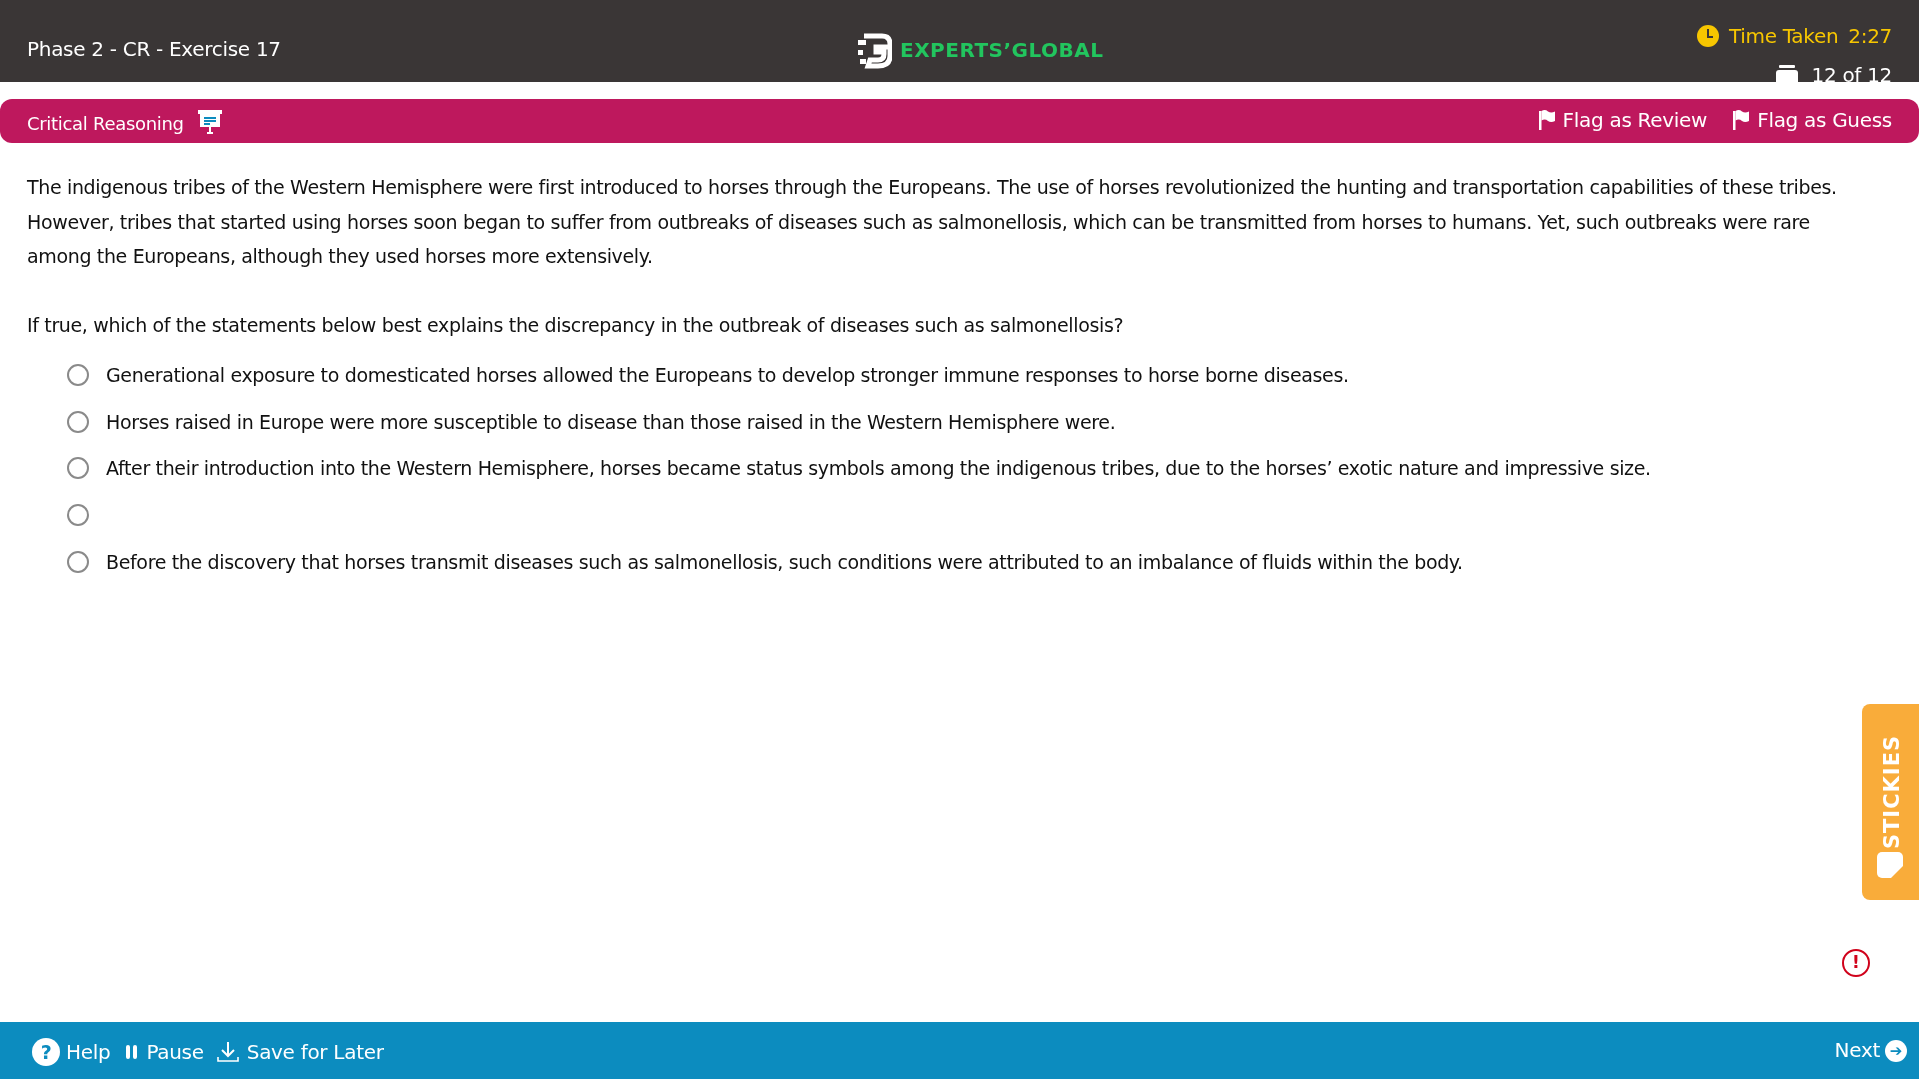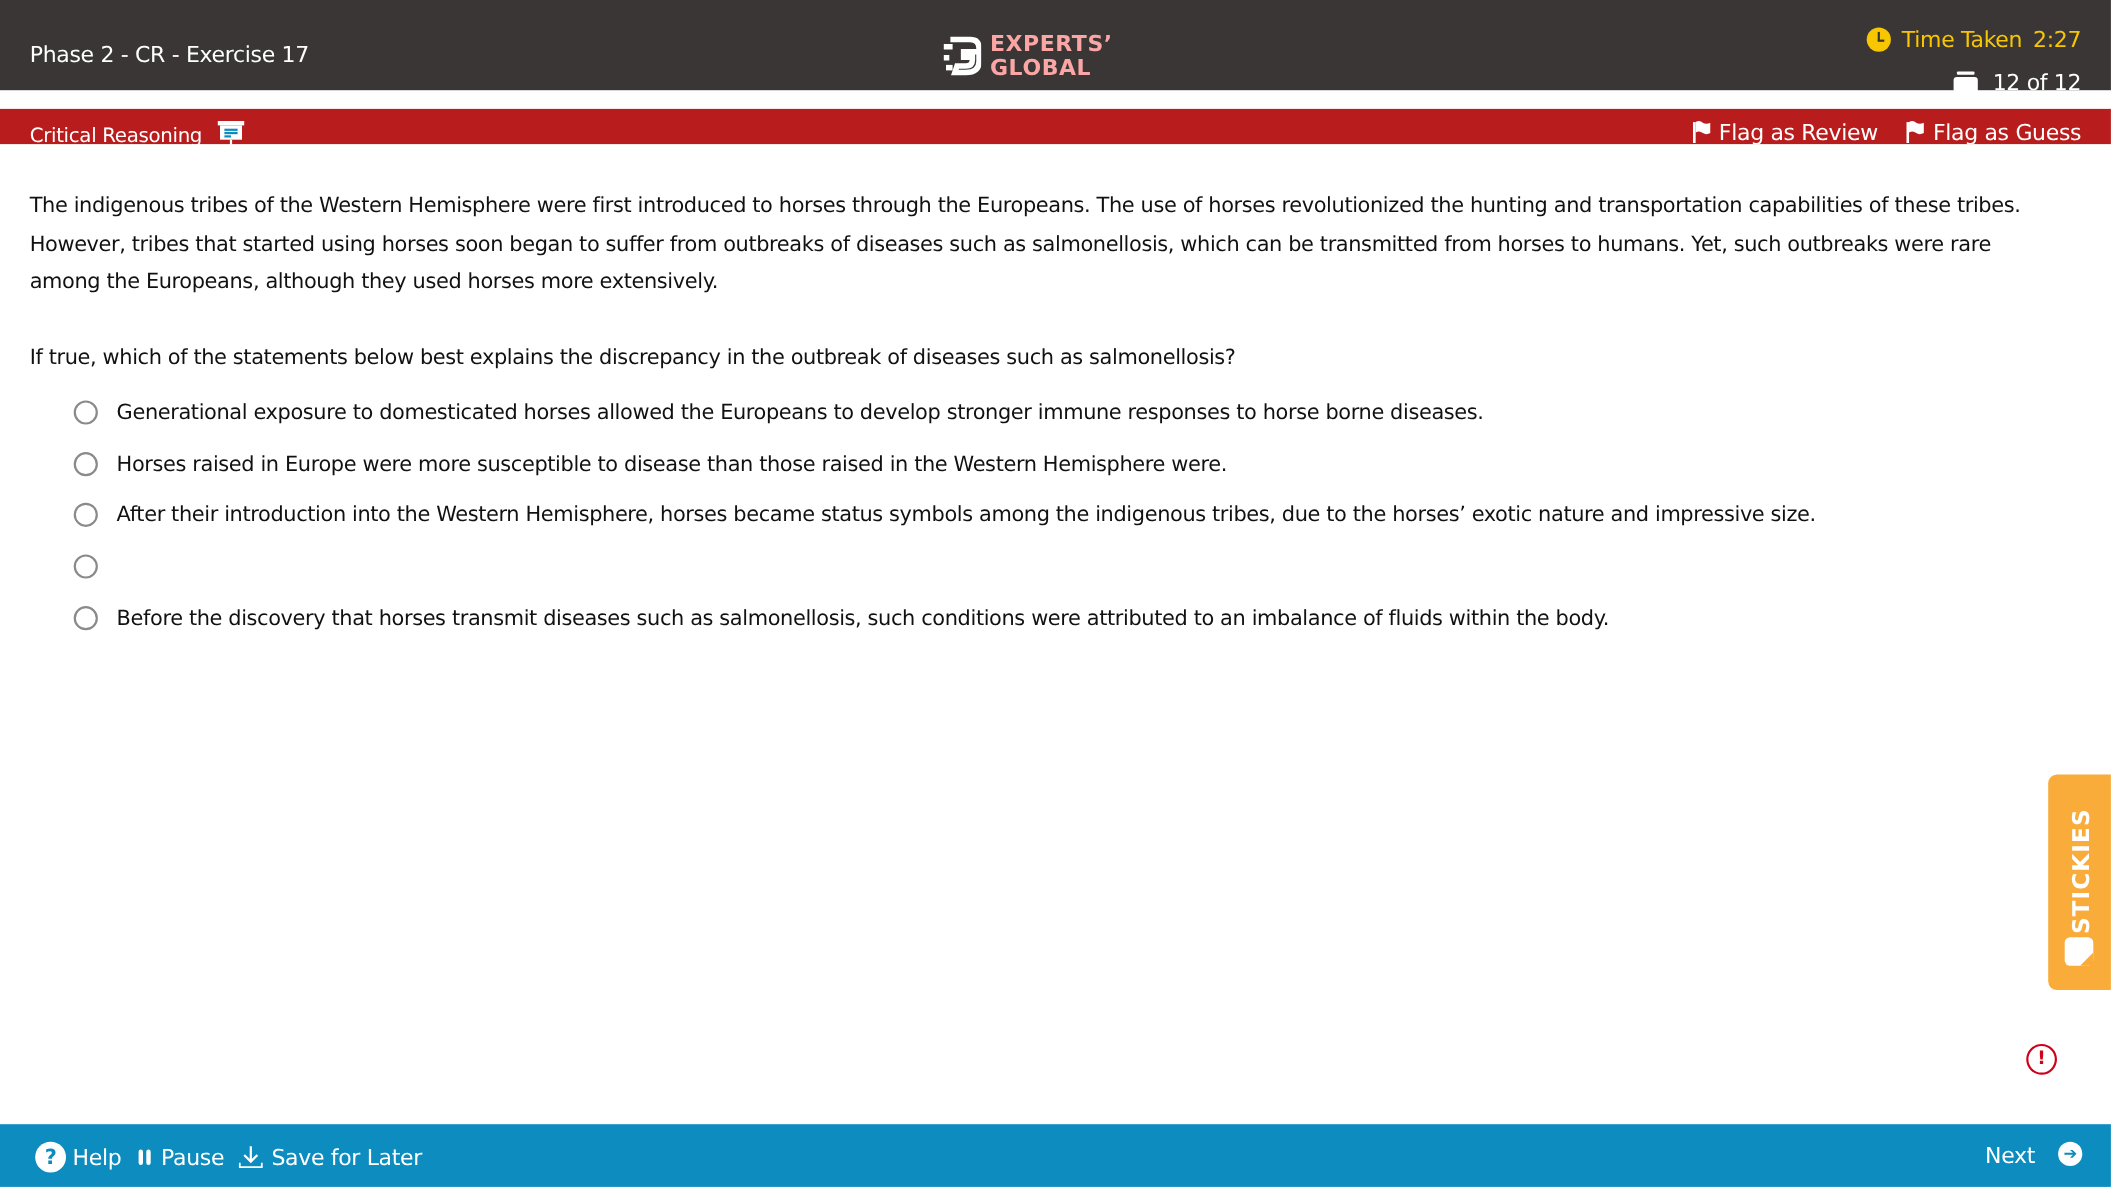--- a/index.html
+++ b/index.html
@@ -3,31 +3,31 @@
   <meta charset="utf-8">
   <style>
     * { box-sizing: border-box; margin: 0; padding: 0; }
     html, body { width: 1919px; height: 1079px; overflow: hidden; background: #ffffff; }
     body { font-family: "DejaVu Sans", sans-serif; color: #111; position: relative; }
 
     .topbar { position: absolute; left: 0; top: 0; width: 1919px; height: 82px; background: #3a3636; color: #fff; }
     .topbar .title { position: absolute; left: 27px; top: 37px; font-size: 20px; letter-spacing: -0.3px; }
     .logo { position: absolute; left: 856px; top: 28px; height: 44px; display: flex; align-items: center; gap: 8px; }
     .logo .mark { width: 36px; height: 40px; position: relative; }
-    .logo .words { display: flex; flex-direction: column; font-weight: bold; font-size: 20px; line-height: 22px; letter-spacing: 0.5px; color: #fca5a5; }
+    .logo .words { display: flex; flex-direction: row; font-weight: bold; font-size: 20px; line-height: 22px; letter-spacing: 0.5px; color: #22c55e; }
     .timer { position: absolute; right: 27px; top: 24px; display: flex; align-items: center; gap: 10px; color: #f7c600; font-size: 20px; letter-spacing: -0.3px; }
     .timer .clock { width: 22px; height: 22px; border-radius: 50%; background: #f7c600; position: relative; }
     .timer .clock::before { content: ""; position: absolute; left: 10px; top: 4px; width: 2px; height: 8px; background: #3a3636; }
     .timer .clock::after { content: ""; position: absolute; left: 10px; top: 11px; width: 6px; height: 2px; background: #3a3636; }
     .counter { position: absolute; right: 27px; top: 63px; display: flex; align-items: center; gap: 14px; font-size: 20px; color: #fff; letter-spacing: -0.3px; }
     .counter .stack { width: 22px; height: 20px; position: relative; }
     .counter .stack::before { content: ""; position: absolute; left: 3px; top: 0; width: 16px; height: 3px; background: #fff; border-radius: 1px; }
     .counter .stack::after { content: ""; position: absolute; left: 0; top: 5px; width: 22px; height: 15px; background: #fff; border-radius: 3px 3px 1px 1px; }
 
-    .subbar { position: absolute; left: 0; top: 99px; width: 1919px; height: 32px; background: #b91c1c; color: #fff; }
+    .subbar { position: absolute; left: 0; top: 99px; width: 1919px; height: 44px; background: #be185d; color: #fff; border-radius: 12px; }
     .subbar .section { position: absolute; left: 27px; top: 11px; font-size: 18px; display: flex; align-items: center; gap: 14px; letter-spacing: -0.3px; }
     .board { width: 24px; height: 26px; position: relative; }
     .board .top { position: absolute; left: 0; top: 0; width: 24px; height: 4px; background: #fff; }
     .board .body { position: absolute; left: 2px; top: 4px; width: 20px; height: 13px; background: #fff; }
     .board .l1 { position: absolute; left: 6px; top: 7px; width: 12px; height: 1.5px; background: #0c8cbf; }
     .board .l2 { position: absolute; left: 6px; top: 10px; width: 12px; height: 1.5px; background: #0c8cbf; }
     .board .l3 { position: absolute; left: 6px; top: 13px; width: 6px; height: 1.5px; background: #0c8cbf; }
     .board .stem { position: absolute; left: 11px; top: 17px; width: 2px; height: 6px; background: #fff; }
     .board .foot { position: absolute; left: 9px; top: 22px; width: 6px; height: 2px; background: #fff; }
     .flags { position: absolute; right: 27px; top: 9px; display: flex; gap: 26px; font-size: 20px; letter-spacing: -0.3px; padding-left: 15px; }
@@ -49,21 +49,21 @@
 
     .alert { position: absolute; left: 1842px; top: 949px; width: 28px; height: 28px; border: 2.5px solid #d0021b; border-radius: 50%; color: #d0021b; font-weight: bold; font-size: 17px; line-height: 23px; text-align: center; cursor: pointer; }
 
     .bottombar { position: absolute; left: 0; top: 1022px; width: 1919px; height: 57px; background: #0c8cbf; color: #fff; }
     .bleft { position: absolute; left: 32px; top: 16px; display: flex; align-items: center; font-size: 20px; letter-spacing: -0.3px; }
     .bbtn { display: flex; align-items: center; cursor: pointer; }
     .help-icon { width: 28px; height: 28px; border-radius: 50%; background: #fff; color: #0c8cbf; font-weight: bold; font-size: 19px; text-align: center; line-height: 28px; margin-right: 6px; }
     .pause-icon { display: flex; gap: 3px; margin-left: 16px; margin-right: 9px; }
     .pause-icon span { width: 4px; height: 14px; background: #fff; border-radius: 2px; display: block; }
     .save-icon { margin-left: 12px; margin-right: 7px; display: block; }
-    .next { position: absolute; right: 26px; top: 16px; display: flex; align-items: flex-start; gap: 21px; font-size: 20px; cursor: pointer; letter-spacing: -0.3px; }
+    .next { position: absolute; right: 12px; top: 16px; display: flex; align-items: flex-end; gap: 5px; font-size: 20px; cursor: pointer; letter-spacing: -0.3px; }
     .next-icon { width: 22px; height: 22px; border-radius: 50%; background: #fff; color: #0c8cbf; font-weight: bold; font-size: 15px; line-height: 22px; text-align: center; }
   </style>
 </head>
 <body>
 
 <div class="topbar">
   <div class="title">Phase 2 - CR - Exercise 17</div>
 
   <div class="logo">
     <svg class="mark" width="36" height="40" viewBox="0 0 36 40">

